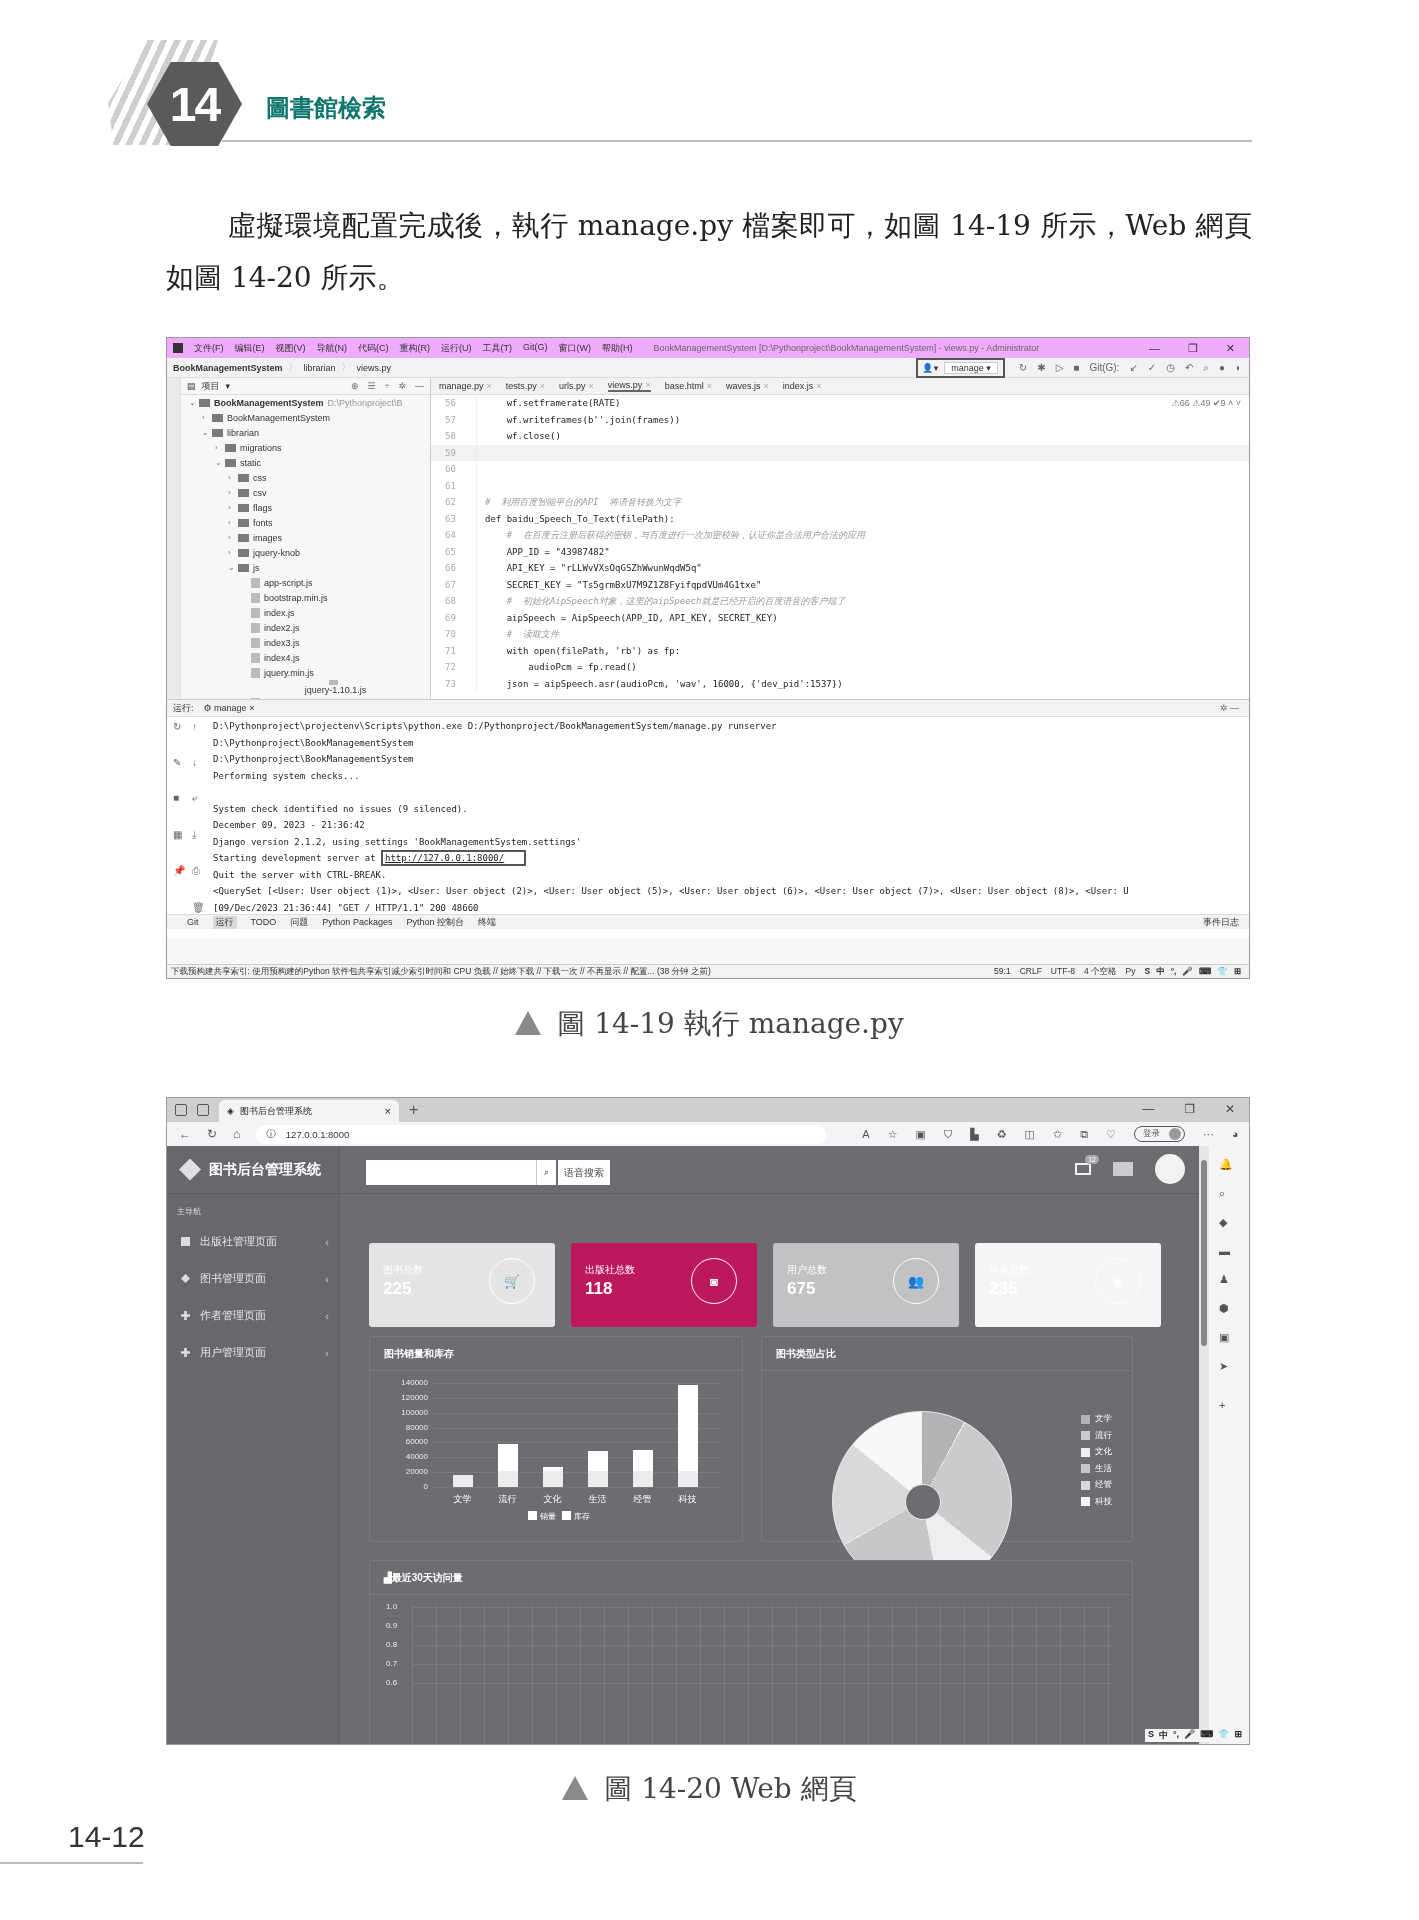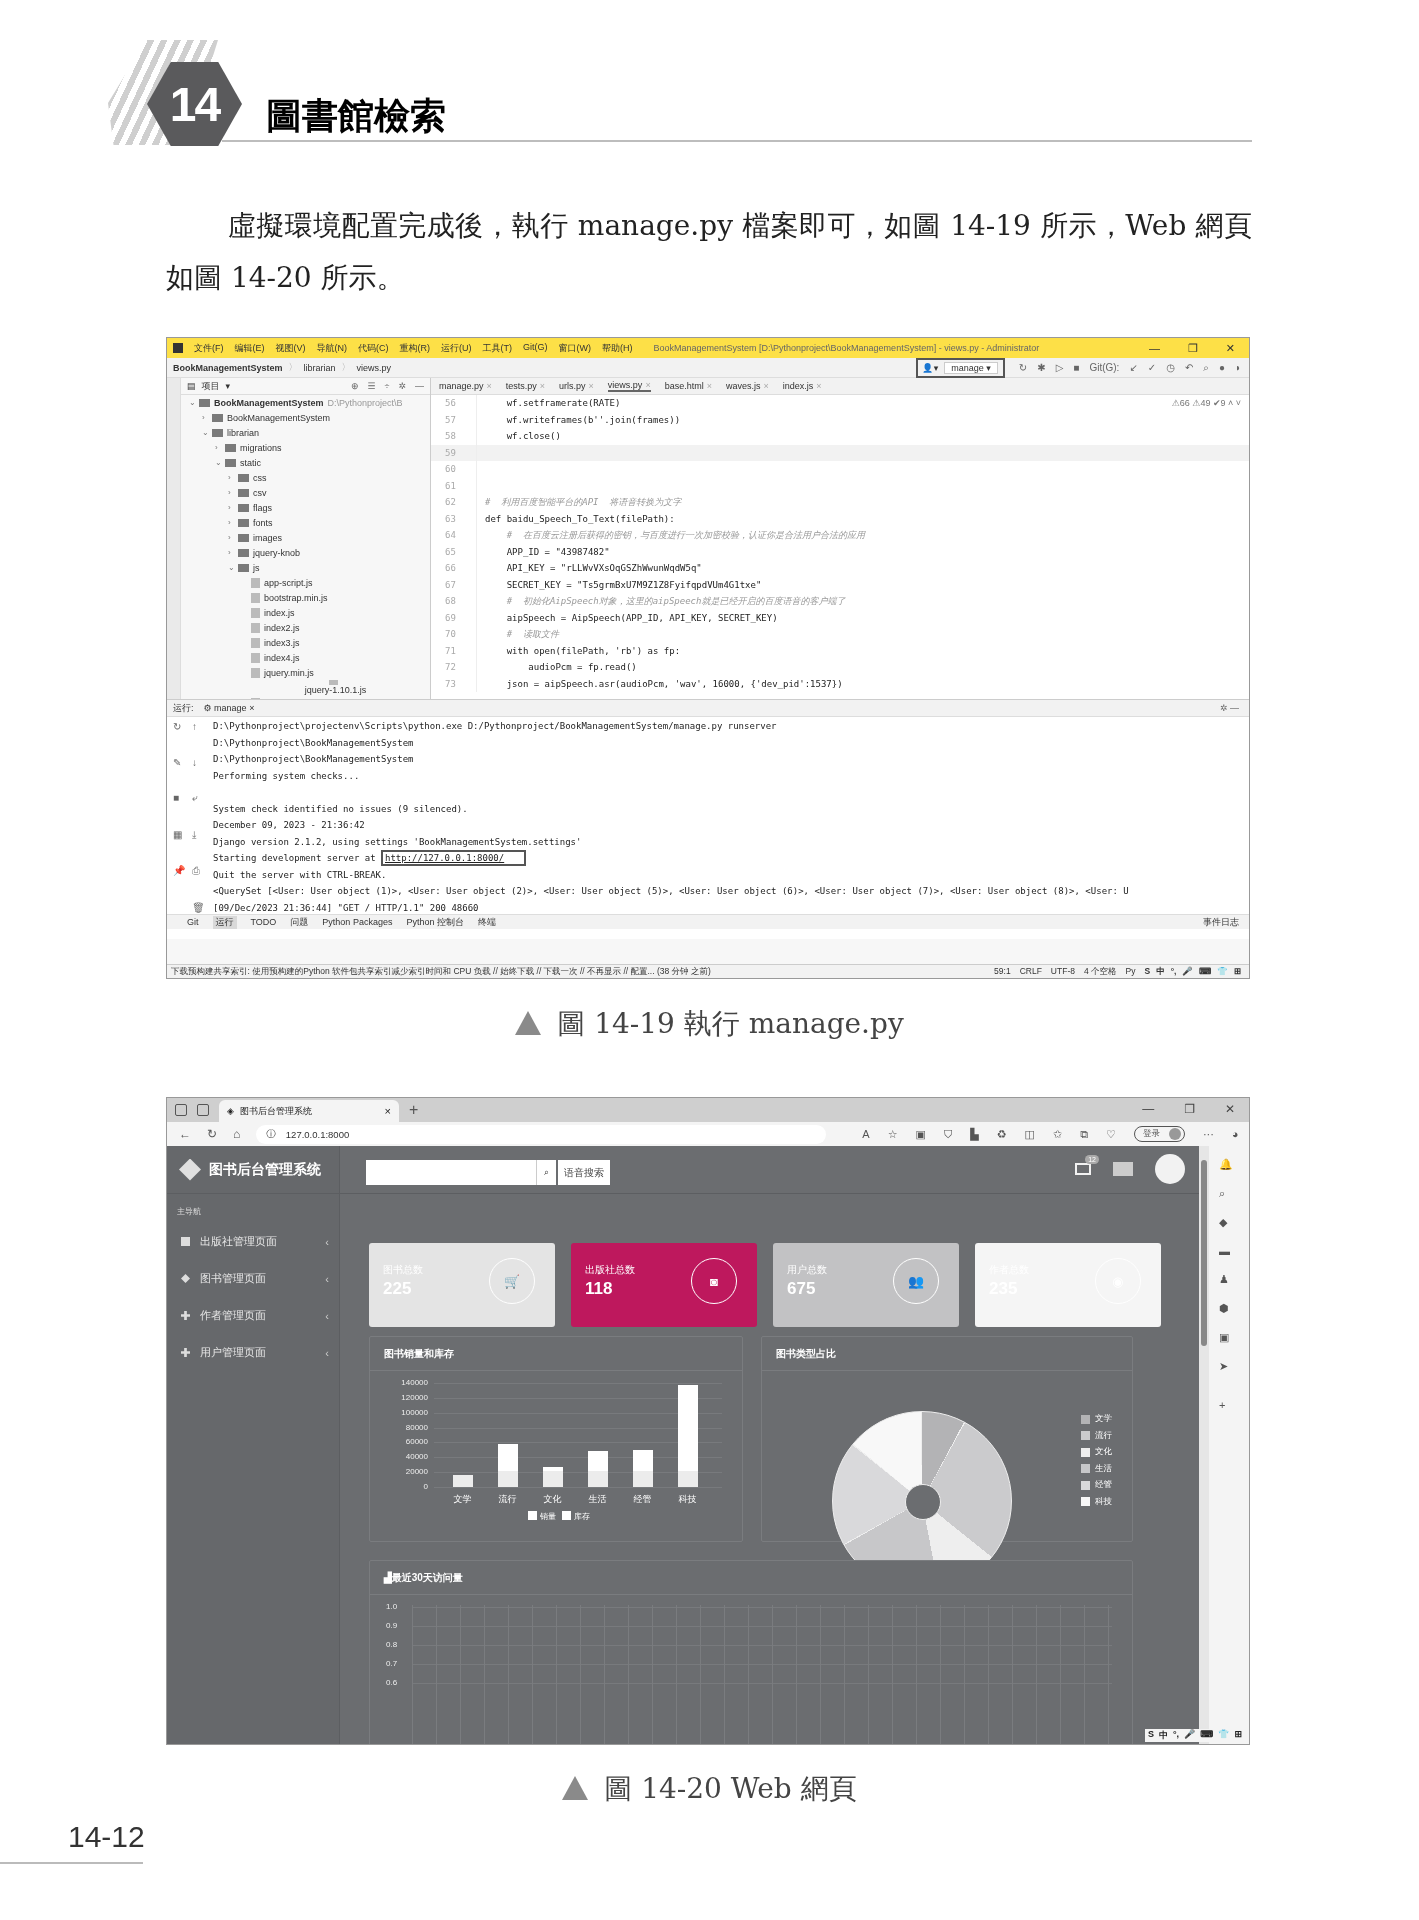--- a/index.html
+++ b/index.html
@@ -1,31 +1,31 @@
 <!DOCTYPE html>
 <html><head>
 <meta charset="utf-8">
 <style>
   * { box-sizing: border-box; margin: 0; padding: 0; }
   body { width: 1419px; height: 1920px; background: #ffffff; position: relative; overflow: hidden; font-family: "DejaVu Serif", serif; color: #222; }
   
   .chapter-stripes { position: absolute; left: 108px; top: 40px; width: 110px; height: 105px; background: repeating-linear-gradient(115deg, #cfcfcf 0 6px, #ffffff 6px 12px); clip-path: polygon(35% 0, 100% 0, 70% 100%, 5% 100%, 0 60%); }
   .chapter-hex { position: absolute; left: 147px; top: 62px; width: 95px; height: 84px; background: #5a5a5c; clip-path: polygon(25% 0, 75% 0, 100% 50%, 75% 100%, 25% 100%, 0 50%); color: #fff; font-family: "Liberation Sans", sans-serif; font-weight: bold; font-size: 48px; display: flex; align-items: center; justify-content: center; letter-spacing: -2px; }
-  .chapter-title { position: absolute; left: 266px; top: 92px; font-size: 36px; font-family: "DejaVu Sans", sans-serif; font-weight: bold; color: #000000; }
+  .chapter-title { position: absolute; left: 266px; top: 92px; font-size: 24px; font-family: "DejaVu Sans", sans-serif; font-weight: bold; color: #0f766e; }
   .chapter-rule { position: absolute; left: 222px; top: 140px; width: 1030px; height: 2px; background: #bdbdbd; }
   .body-para { position: absolute; left: 166px; top: 200px; width: 1086px; font-size: 28px; line-height: 52px; text-indent: 62px; color: #222; text-align: justify; }
   
   .caption { position: absolute; left: 0; width: 1419px; text-align: center; font-size: 28px; color: #444; }
   .caption .tri { display: inline-block; width: 0; height: 0; border-left: 13px solid transparent; border-right: 13px solid transparent; border-bottom: 24px solid #8a8a8a; margin-right: 16px; vertical-align: -2px; }
   .page-num { position: absolute; left: 68px; top: 1820px; font-family: "Liberation Sans", sans-serif; font-size: 30px; color: #333; }
   .page-num-rule { position: absolute; left: 0; top: 1862px; width: 143px; height: 2px; background: #bbb; }
 
   
   .ide { position: absolute; left: 166px; top: 337px; width: 1084px; height: 642px; border: 1px solid #999; background: #f7f7f7; font-family: "Liberation Sans", sans-serif; font-size: 9px; color: #333; overflow: hidden; }
-  .ide-menubar { height: 20px; display: flex; align-items: center; padding-left: 6px; gap: 11px; background: #fde047; }
+  .ide-menubar { height: 20px; display: flex; align-items: center; padding-left: 6px; gap: 11px; background: #f0abfc; }
   .ide-menubar .logo { width: 10px; height: 10px; background: #333; }
   .ide-window-title { color: #666; margin-left: 10px; }
   .win-ctrls { margin-left: auto; display: flex; gap: 28px; padding-right: 14px; font-size: 11px; }
   .ide-navbar { height: 20px; display: flex; align-items: center; padding-left: 6px; gap: 6px; background: #f2f2f2; border-bottom: 1px solid #ddd; }
   .crumb-bold { font-weight: bold; }
   .crumb-sep { color: #aaa; }
   .run-config-box { margin-left: auto; display: flex; align-items: center; gap: 6px; border: 2px solid #555; padding: 1px 5px; height: 20px; }
   .run-config { background: #fff; border: 1px solid #ccc; padding: 0 6px; }
   .toolbar-icons { display: flex; gap: 10px; padding: 0 8px; color: #666; font-size: 10px; }
   .ide-body { display: flex; height: 321px; }

